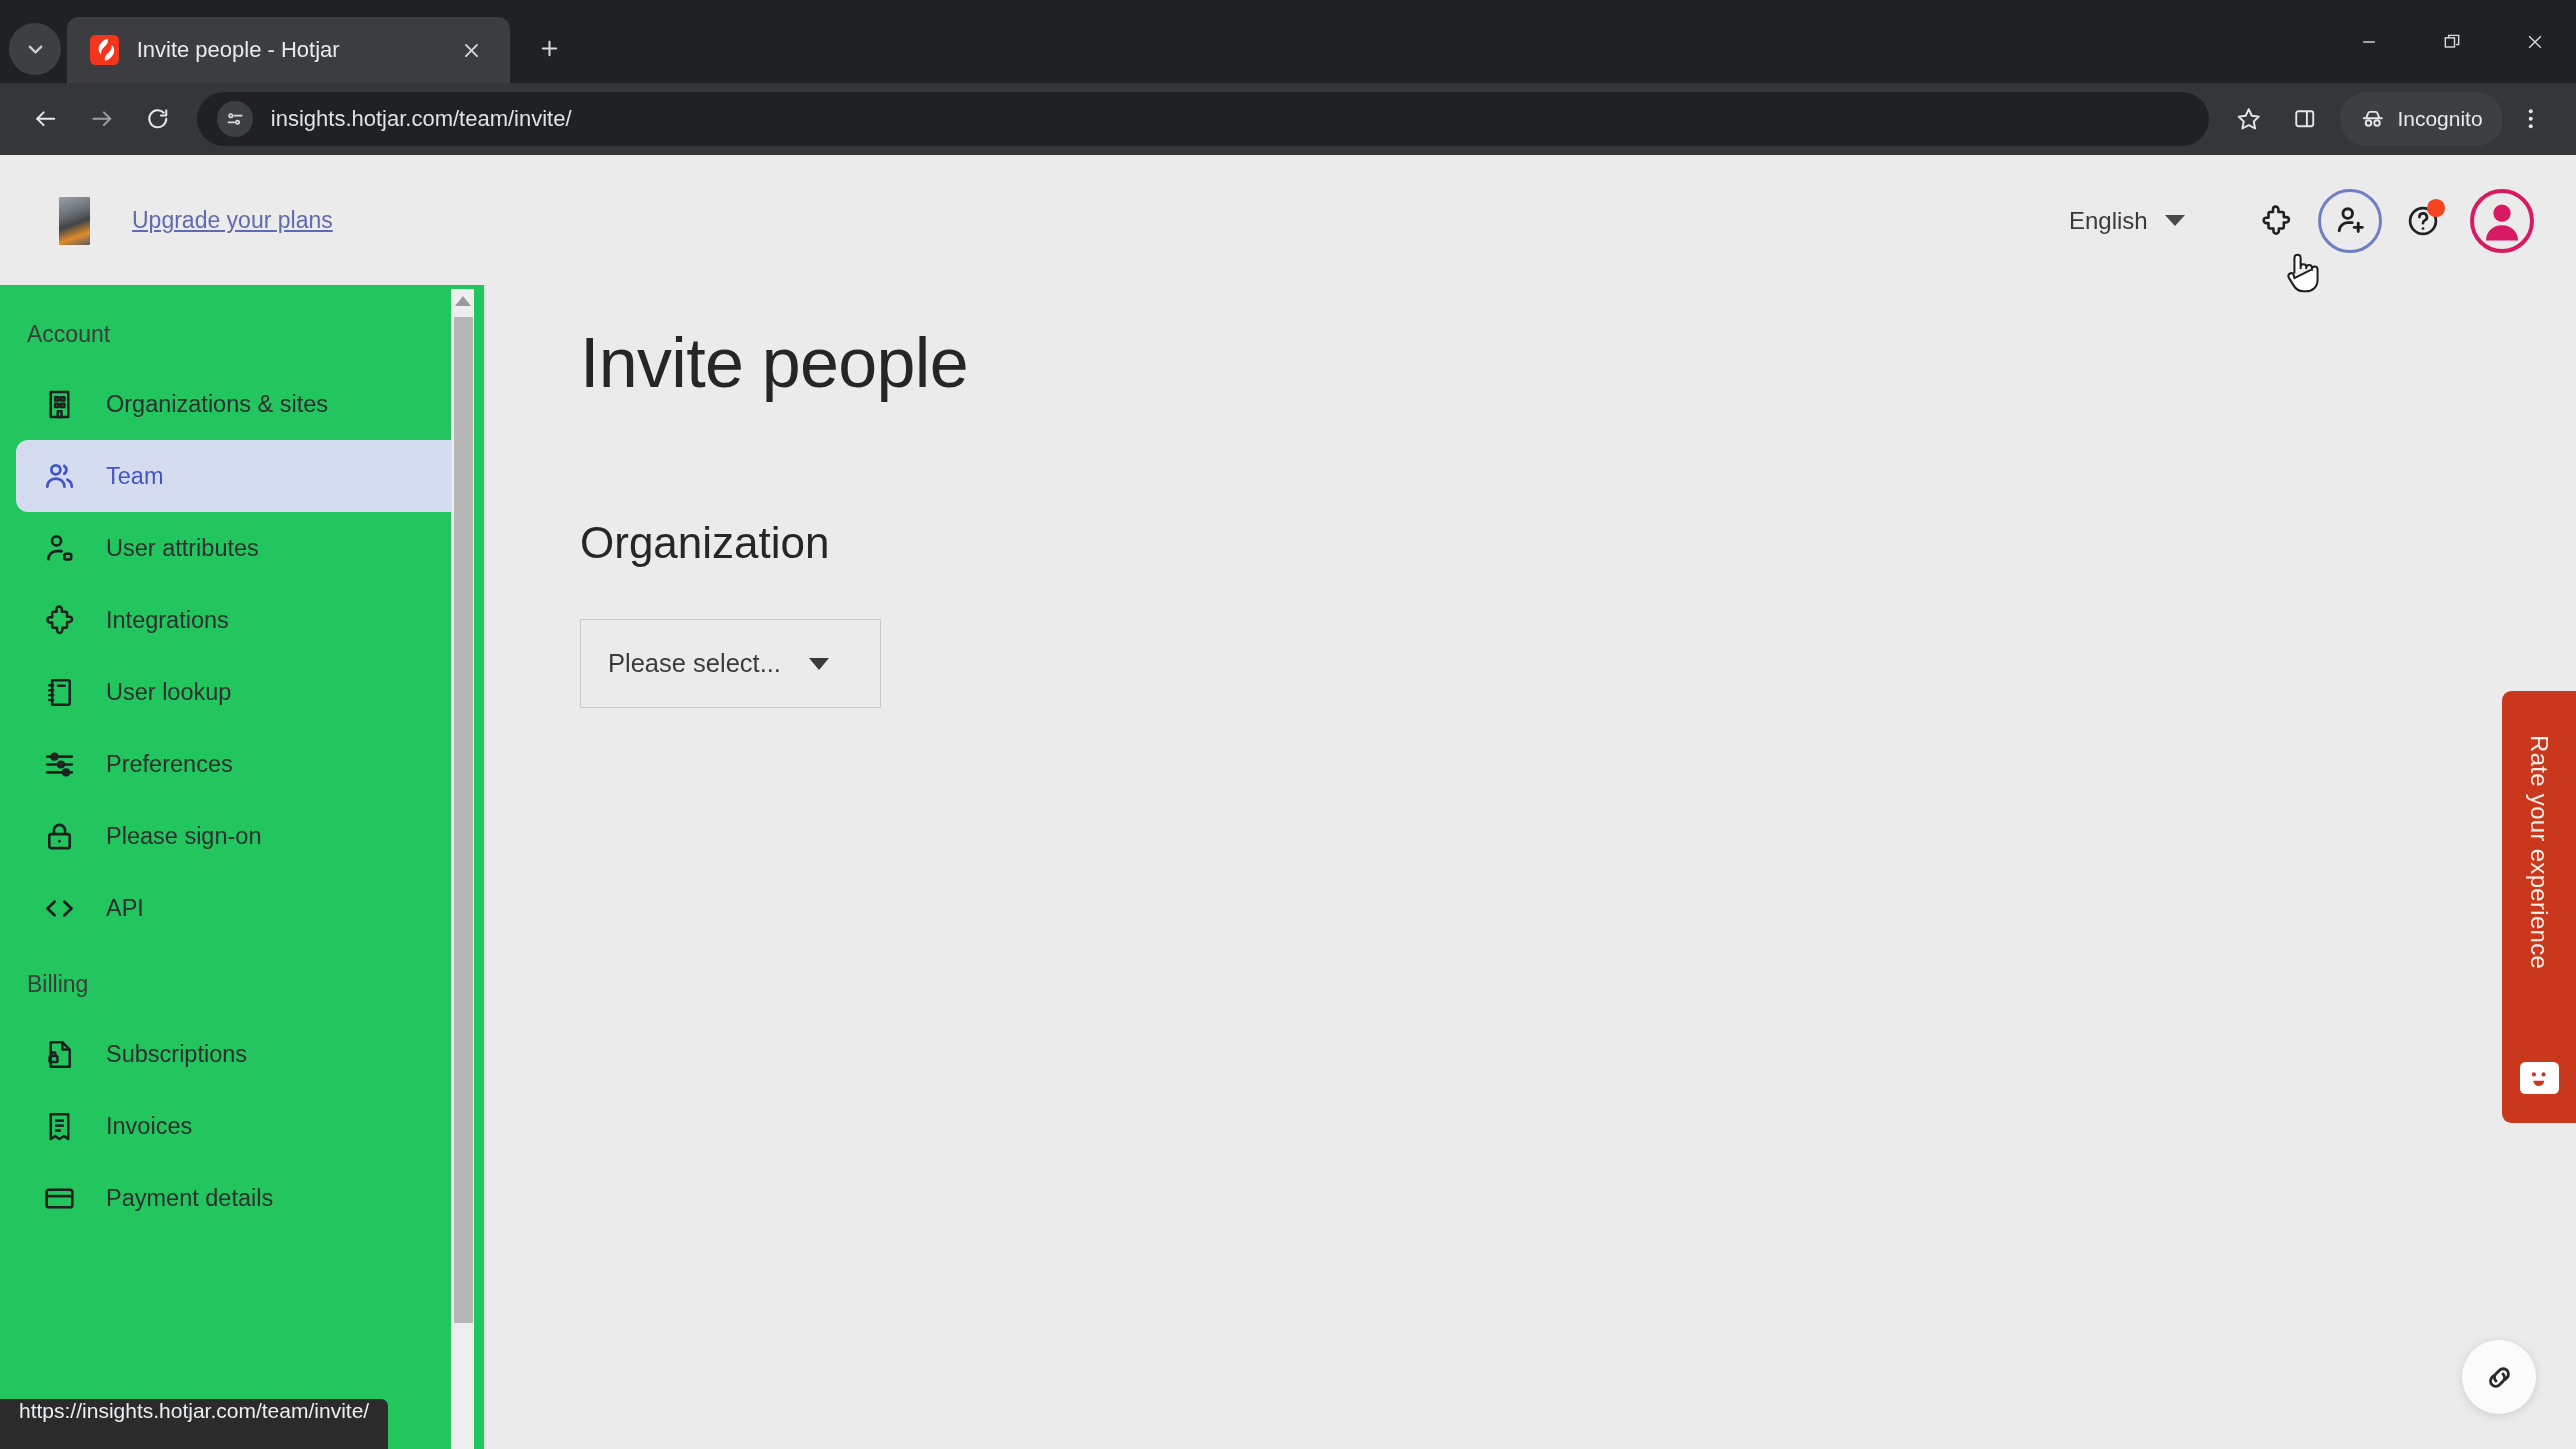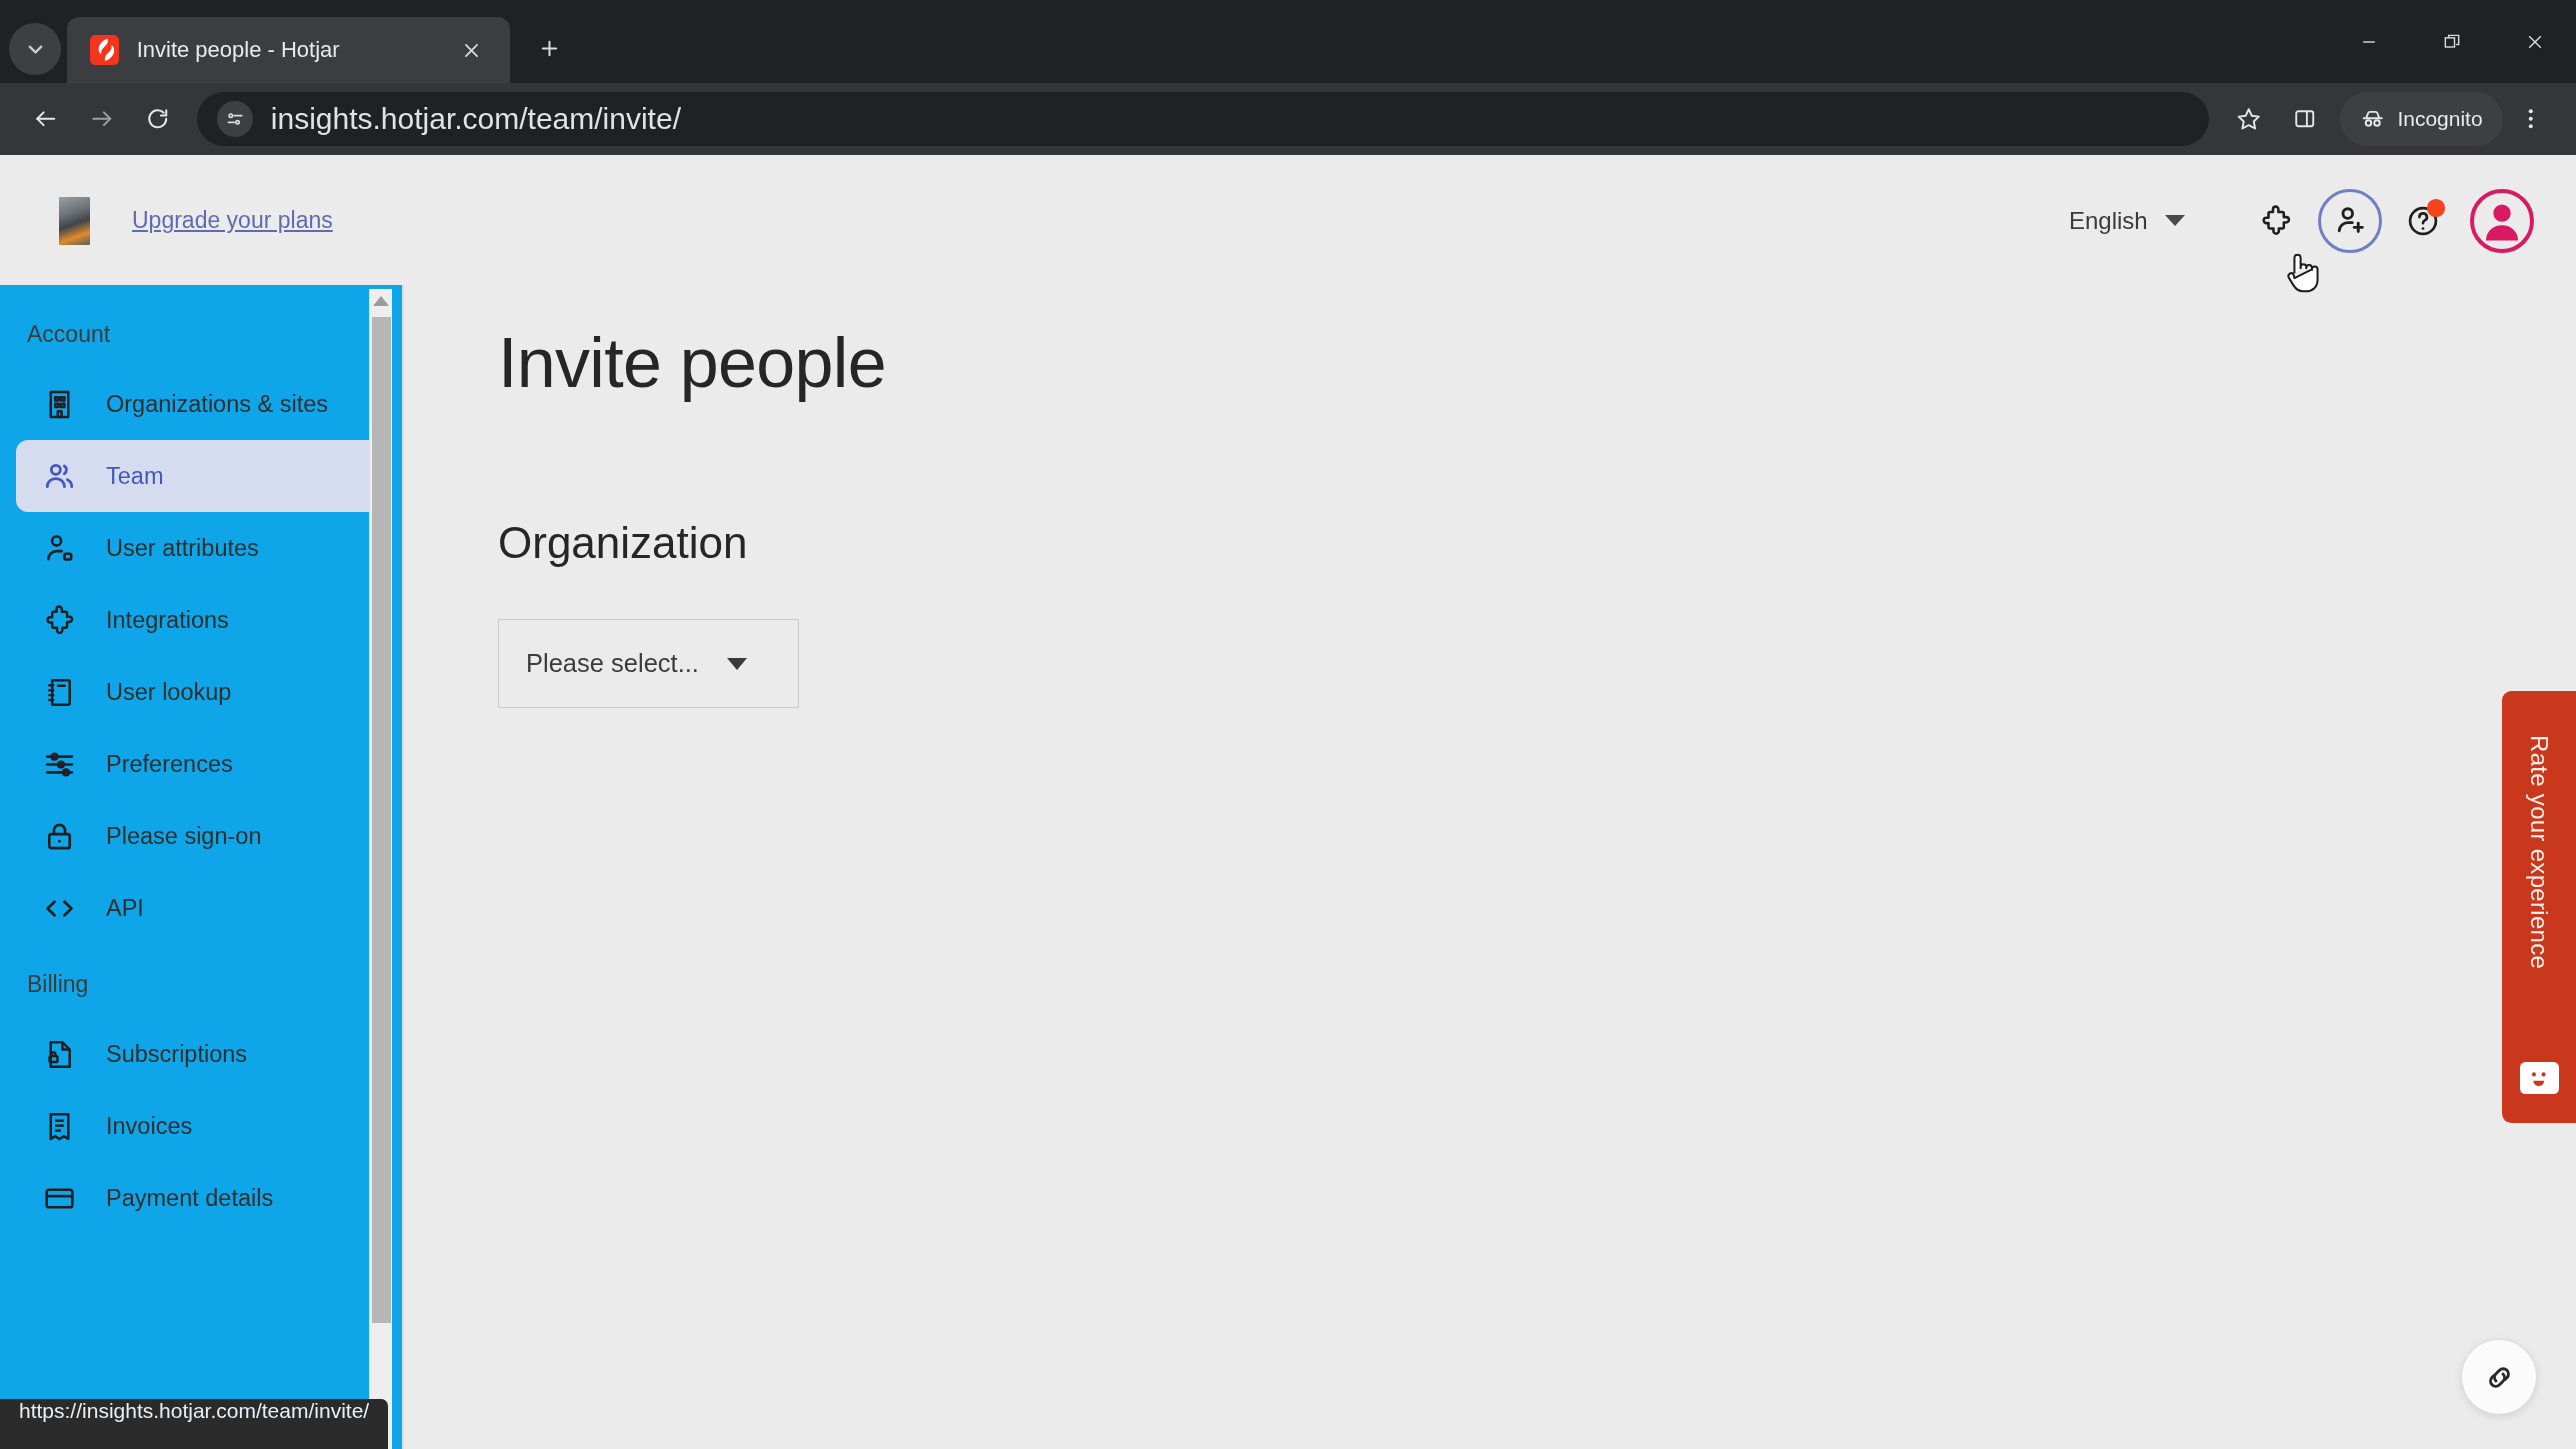--- a/index.html
+++ b/index.html
@@ -72,21 +72,21 @@
     display: flex; align-items: center; padding: 0 20px; margin: 0 12px;
     min-width: 0;
   }
   .omni-icon {
     width: 36px; height: 36px; border-radius: 50%; background:#3c4043;
     display: flex; align-items: center; justify-content: center;
     flex: 0 0 auto; margin-right: 17.4px;
   }
   .omni-icon svg { width: 20px; height: 20px; }
   .omni-url {
-    color: #e0e2e5; font-size: 30px; white-space: nowrap; overflow: hidden;
+    color: #e0e2e5; font-size: 22px; white-space: nowrap; overflow: hidden;
     text-overflow: ellipsis;
   }
   .tb-icon {
     width: 56px; height: 56px; border-radius: 50%;
     display:flex; align-items:center; justify-content:center; flex:0 0 auto;
   }
   .tb-icon svg { width: 25.5px; height: 25.5px; }
   .incognito-pill {
     height: 54px; background: #3c4043; border-radius: 29.5px;
     display: flex; align-items: center; padding: 0 20px; gap: 12px;
@@ -143,21 +143,21 @@
 
   .cursor-hand {
     position:absolute; left: 2281px; top: 247px; width: 43px; height: 58px;
     pointer-events:none; z-index: 60;
   }
 
   
   .bodyrow { display: flex; height: calc(1293px - 129px); }
 
   .sidebar {
-    width: 404px; flex: 0 0 auto; background:#0ea5e9; position: relative;
+    width: 486px; flex: 0 0 auto; background:#22c55e; position: relative;
     overflow: hidden;
   }
   .sb-scroll { padding-top: 24px; }
   .sb-section {
     font-size: 23px; color: #3c3c3c; padding: 12px 0 20px 27px; font-weight: 400;
   }
   .sb-item {
     display:flex; align-items:center; height: 72px; margin: 0 16px;
     padding-left: 25.5px; border-radius: 12px; gap: 29.5px;
   }

